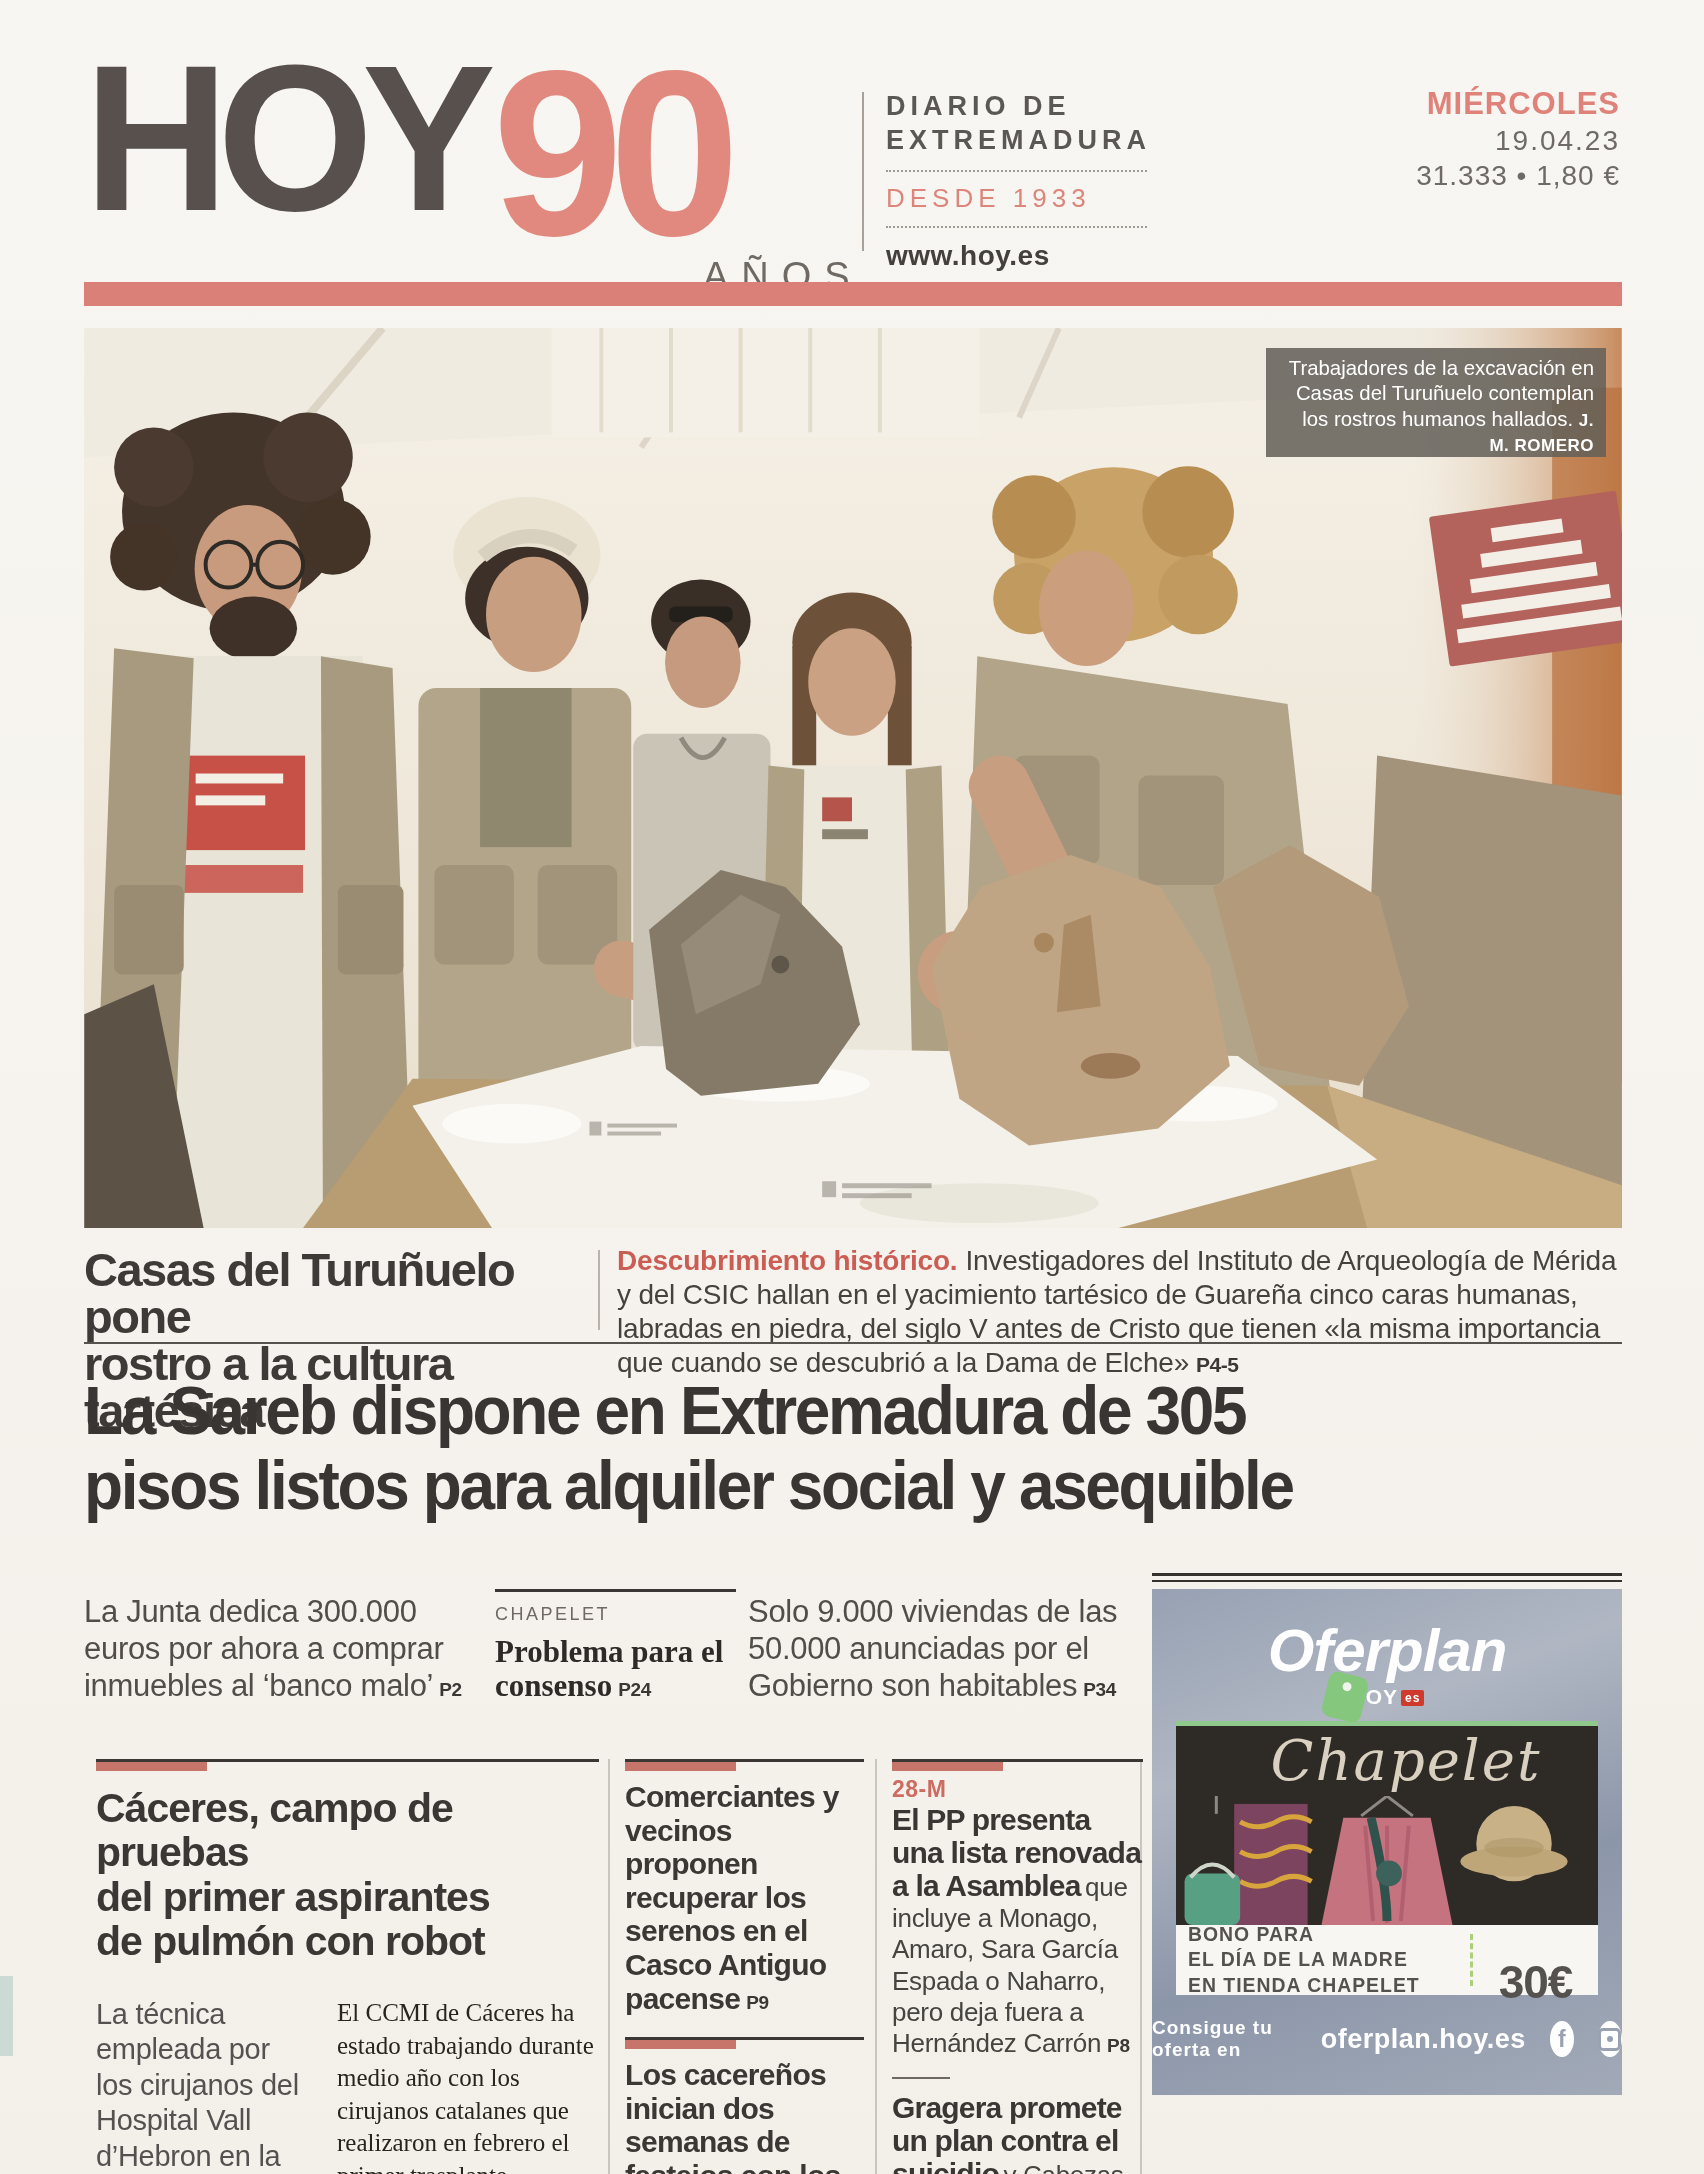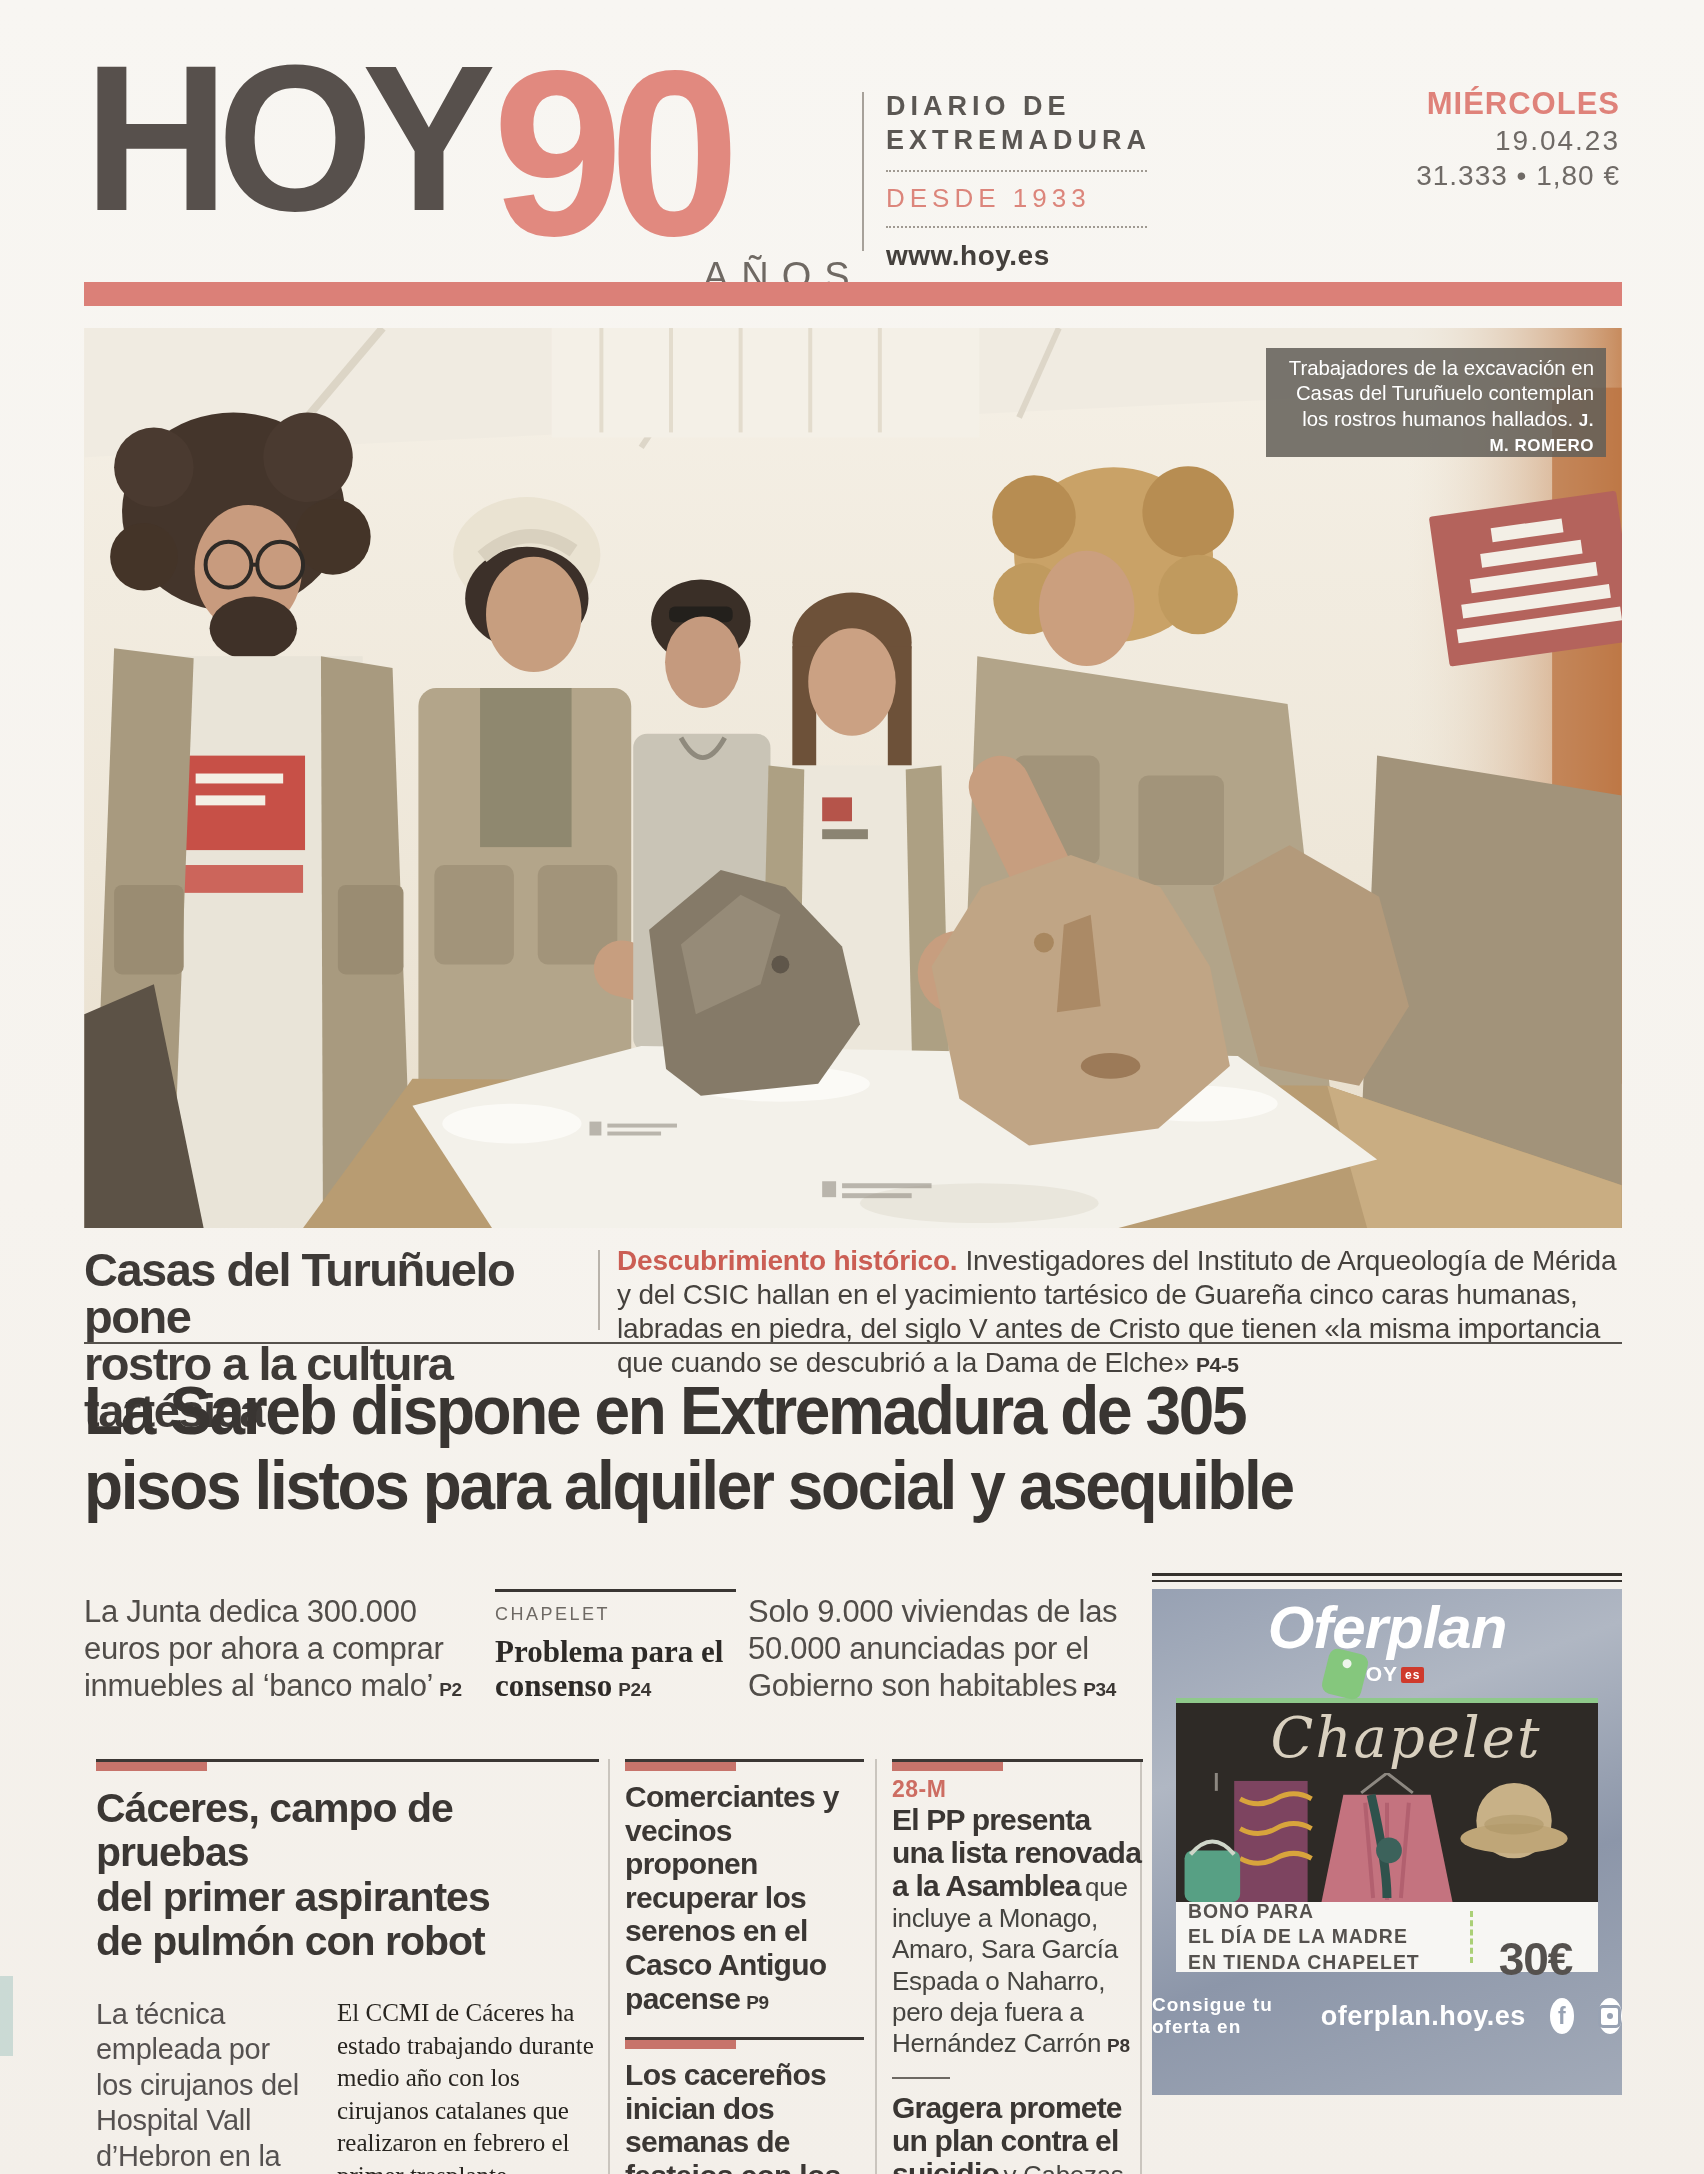--- a/index.html
+++ b/index.html
@@ -71,21 +71,21 @@
   .item-text{font-size:26px;line-height:1.2;color:#454440;letter-spacing:-0.3px;display:inline;}
   .item-div{width:58px;height:2px;background:#6d6862;margin:18px 0 12px;}
   .pref-sm{font-weight:bold;font-size:19px;margin-left:6px;color:#3b3734;letter-spacing:-0.3px;}
 
   
   .ad-rules{position:absolute;left:1152px;top:1573px;width:470px;}
   .ad-rules .r1{height:3px;background:#35312d;margin-bottom:4px;}
   .ad-rules .r2{height:2px;background:#35312d;}
   .ad{position:absolute;left:1152px;top:1589px;width:470px;height:506px;
       background:linear-gradient(160deg,#97a1b3 0%,#b0b7c3 30%,#8c96a9 62%,#a2aab8 100%);}
-  .ad-brand{position:relative;text-align:center;margin-top:4px;color:#fff;}
+  .ad-brand{position:relative;text-align:center;margin-top:27px;color:#fff;}
   .ad-brand-name{font-size:60px;font-style:italic;font-weight:bold;letter-spacing:-1px;position:relative;z-index:2;}
   .tag-icon{position:absolute;left:50%;margin-left:-62px;top:58px;width:40px;height:46px;background:#85c77d;
     border-radius:9px;transform:rotate(14deg);z-index:1;}
   .tag-icon::after{content:"";position:absolute;left:15px;top:8px;width:9px;height:9px;background:#eef5ec;border-radius:50%;}
   .ad-network{margin-top:0;text-align:center;font-size:21px;font-weight:bold;color:#fff;letter-spacing:1px;}
   .es-box{display:inline-block;background:#cf3a2c;color:#fff;font-size:12px;line-height:1;padding:2px 4px;border-radius:2px;margin-left:3px;vertical-align:middle;}
   .ad-greenline{width:422px;height:5px;background:#8fc98b;margin:12px auto 0;}
   .ad-panel{width:422px;height:199px;background:#2e2a26;margin:0 auto;position:relative;overflow:hidden;}
   .ad-store{font-family:"DejaVu Serif",serif;font-style:italic;font-size:56px;color:#d9d0bf;text-align:center;margin-top:2px;letter-spacing:2px;position:relative;z-index:2;padding-left:38px;}
   .ad-panel svg{position:absolute;left:0;bottom:0;z-index:1;}

